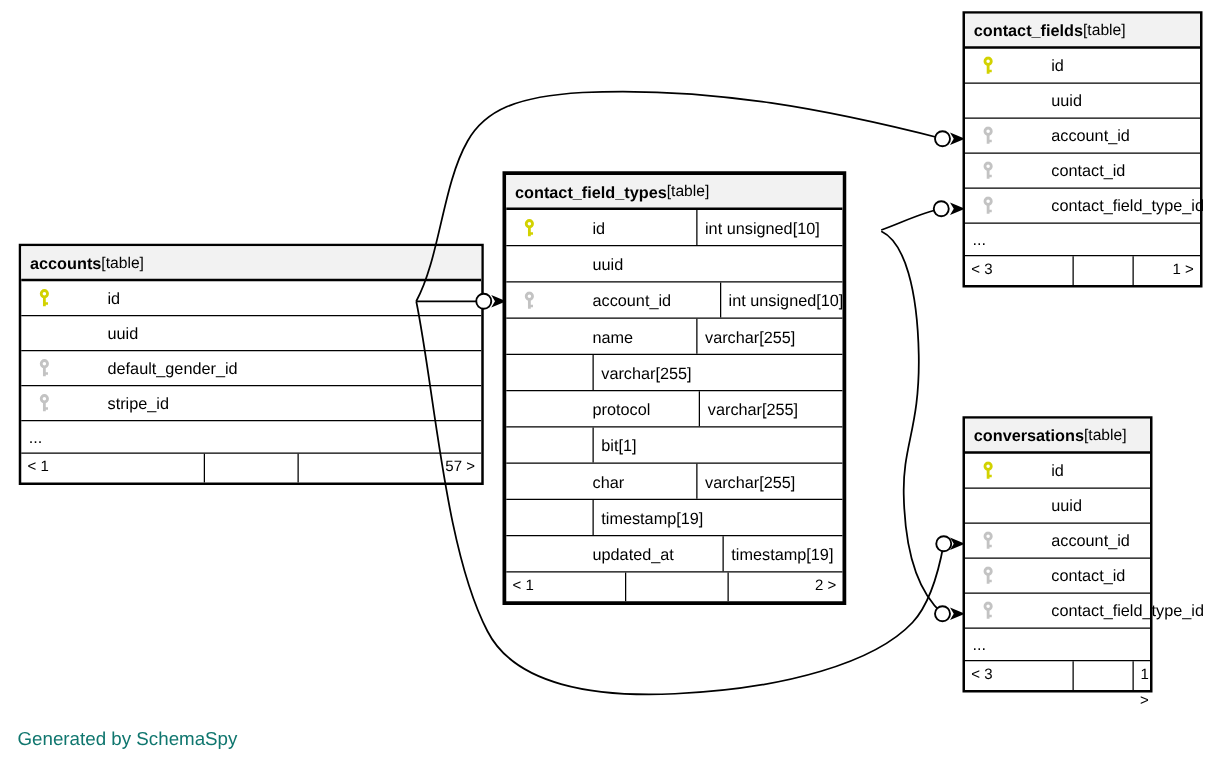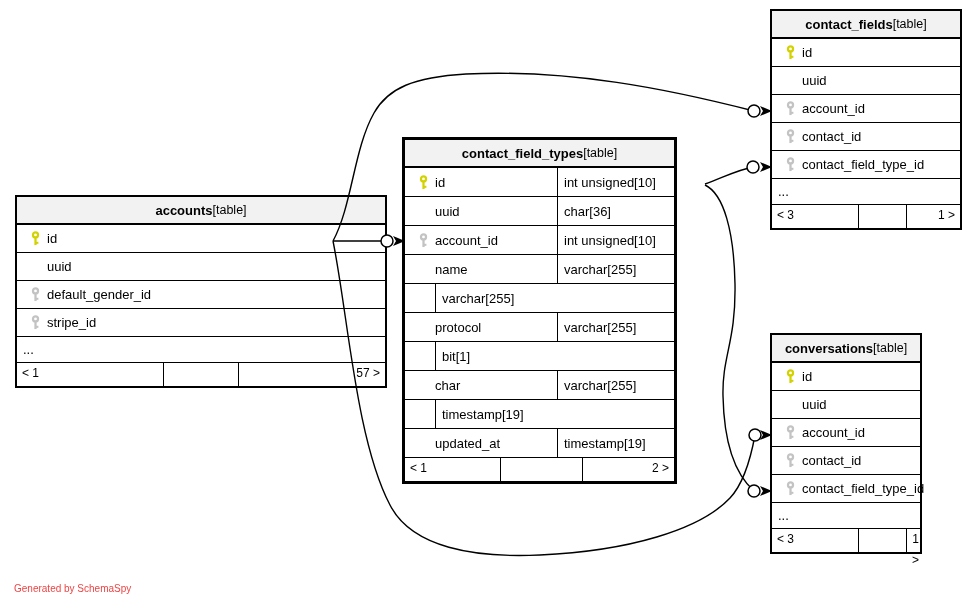--- a/index.html
+++ b/index.html
@@ -7,28 +7,28 @@
     position:relative;width:979px;height:613px;background:#fff;overflow:hidden;
     font-family:"Liberation Sans",sans-serif;color:#000;
   }
   .links{position:absolute;left:0;top:0;z-index:5;pointer-events:none;}
   .rel{fill:none;stroke:var(--line,#000);stroke-width:1.4;}
   .rel-circle{fill:#fff;stroke:var(--line,#000);stroke-width:1.5;}
   .rel-arrow{fill:var(--line,#000);stroke:none;}
 
   .table{position:absolute;z-index:1;background:#fff;border:2px solid var(--line,#000);box-sizing:border-box;}
   .table.main{border-width:3px;}
-  .t-header{display:flex;justify-content:center;align-items:center;height:28px;
+  .t-header{display:flex;justify-content:flex-start;align-items:center;height:28px;
     background:var(--header-bg,#f2f2f2);border-bottom:2px solid var(--line,#000);
     padding:0 7px;box-sizing:border-box;}
   .t-name{font-weight:bold;font-size:13px;}
   .t-tag{font-size:12.5px;}
 
   .t-row{display:flex;align-items:stretch;height:28px;box-sizing:border-box;
-    border-bottom:1.5px solid var(--line,#000);font-size:13px;padding-left:6px;}
+    border-bottom:1.5px solid var(--line,#000);font-size:13px;padding-left:6px;gap:39px;}
   .table.main .t-row{height:29px;}
   .t-row.ellipsis{height:26px;}
   .key-slot{flex:0 0 24px;display:flex;align-items:center;justify-content:center;}
   .key-slot.nokey svg{visibility:hidden;}
   .key-slot.pk svg *{stroke:var(--pk-key,#d2d200);}
   .key-slot.fk svg *{stroke:var(--fk-key,#c3c3c3);}
   .col-name{flex:1;display:flex;align-items:center;}
   .col-type{flex:0 0 117px;display:flex;align-items:center;border-left:1.5px solid var(--line,#000);
     padding-left:6px;box-sizing:border-box;}
 
@@ -39,21 +39,21 @@
   #t-accounts .fc1{flex:0 0 147px;} #t-accounts .fc2{flex:0 0 75px;}
   #t-cft .fc1{flex:0 0 96px;} #t-cft .fc2{flex:0 0 82px;}
   #t-cfields .fc1,#t-conv .fc1{flex:0 0 87px;}
   #t-cfields .fc2,#t-conv .fc2{flex:0 0 48px;}
 
   #t-accounts{left:15px;top:195px;width:372px;}
   #t-cft{left:402px;top:137px;width:275px;}
   #t-cfields{left:770px;top:9px;width:192px;}
   #t-conv{left:770px;top:333px;width:152px;}
 
-  .note{position:absolute;left:14px;top:583px;font-size:10px;color:#ef4444;z-index:1;}
+  .note{position:absolute;left:14px;top:583px;font-size:15px;color:#0f766e;z-index:1;}
 </style>
 </head>
 <body>
 
 <div class="canvas">
 
   <svg class="links" width="979" height="613">
     <g>
       <path class="rel" d="M 333 241 L 381 241"></path>
       <circle class="rel-circle" cx="387" cy="241" r="6"></circle>
@@ -160,21 +160,20 @@
         </div>
         <div class="t-row">
           <span class="key-slot nokey">
             <svg viewBox="0 0 11 16" width="11" height="15">
               <circle cx="5.5" cy="4.2" r="2.7" fill="none" stroke-width="2.4"></circle>
               <line x1="5.5" y1="7" x2="5.5" y2="15" stroke-width="2.4"></line>
               <line x1="5.5" y1="12.6" x2="8.6" y2="12.6" stroke-width="2.2"></line>
             </svg>
           </span>
           <span class="col-name">uuid</span>
-          <span class="col-type">char[36]</span>
         </div>
         <div class="t-row">
           <span class="key-slot fk">
             <svg viewBox="0 0 11 16" width="11" height="15">
               <circle cx="5.5" cy="4.2" r="2.7" fill="none" stroke-width="2.4"></circle>
               <line x1="5.5" y1="7" x2="5.5" y2="15" stroke-width="2.4"></line>
               <line x1="5.5" y1="12.6" x2="8.6" y2="12.6" stroke-width="2.2"></line>
             </svg>
           </span>
           <span class="col-name">account_id</span>

